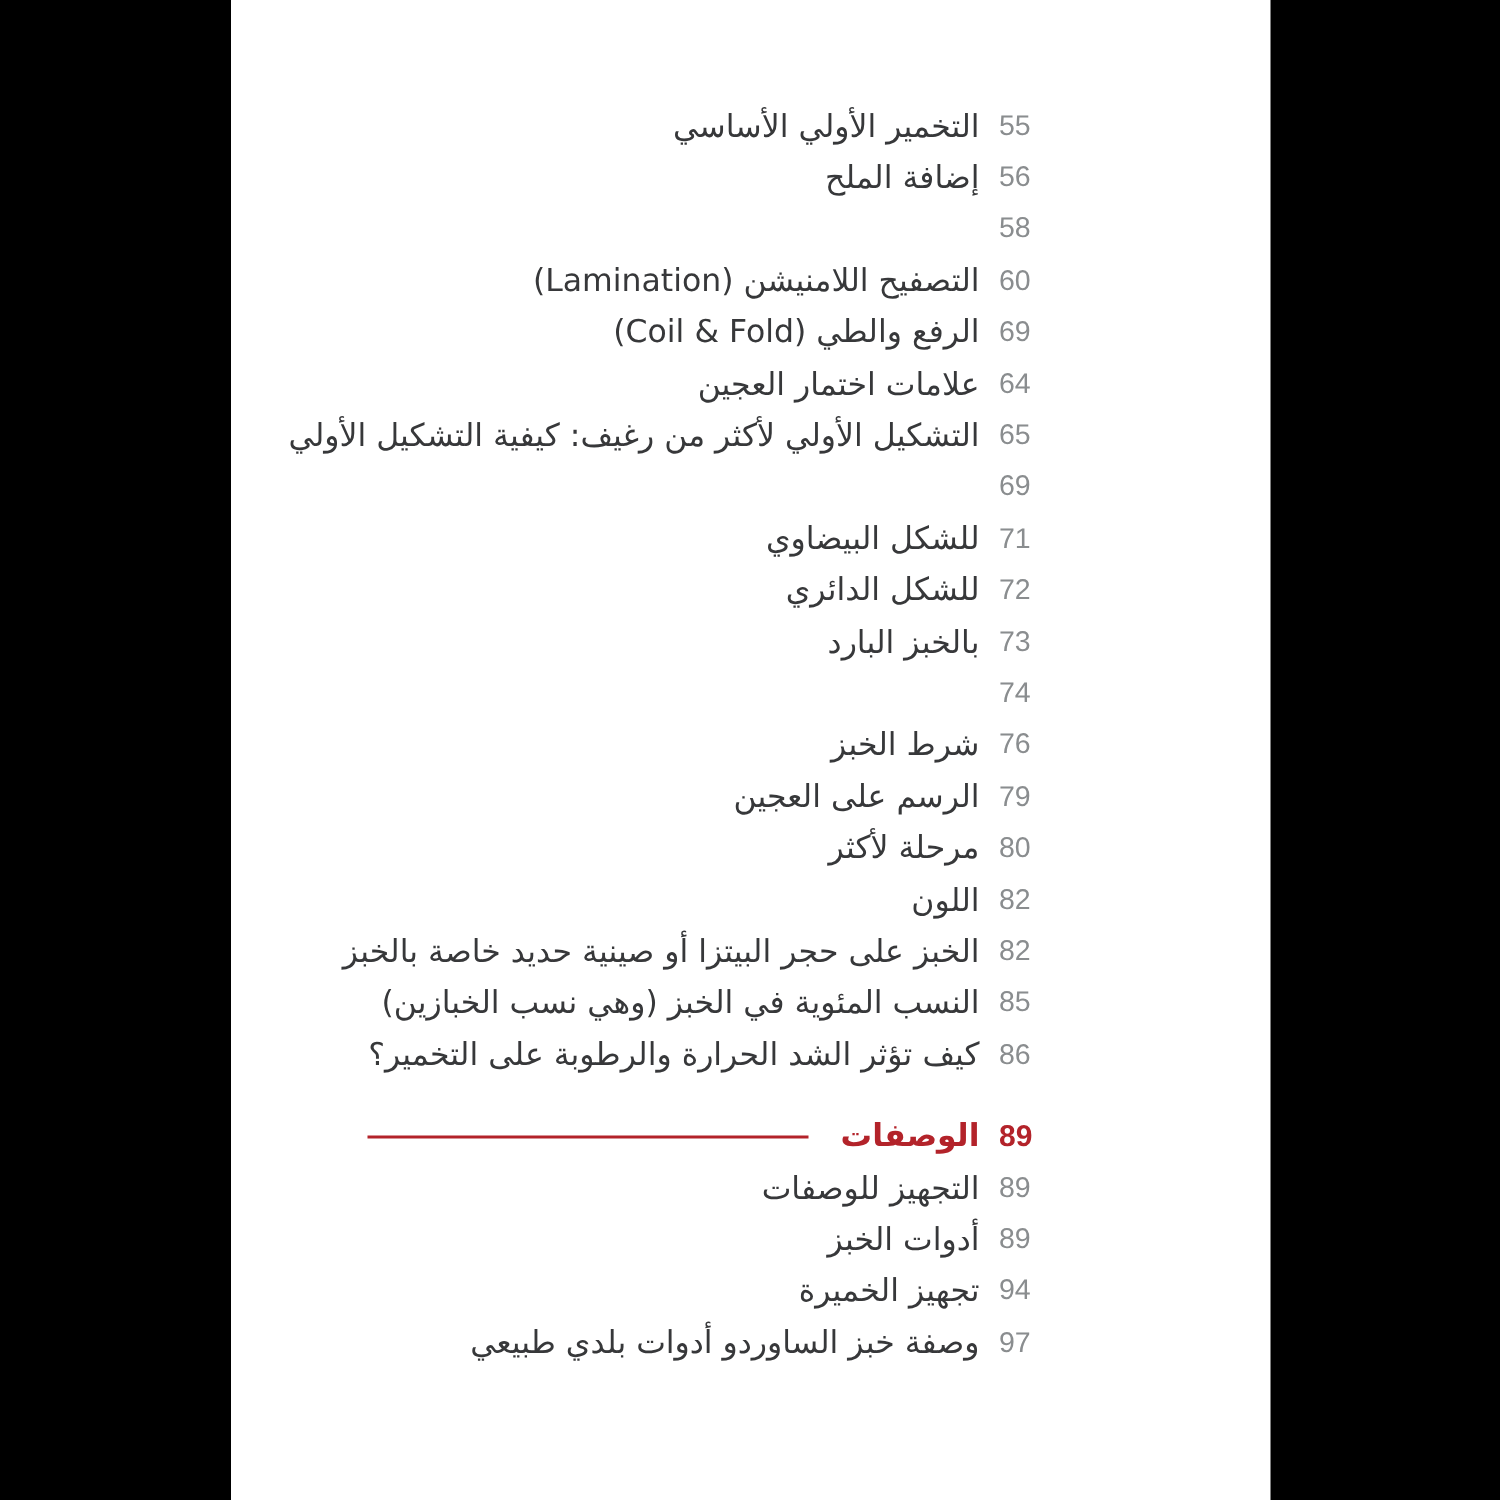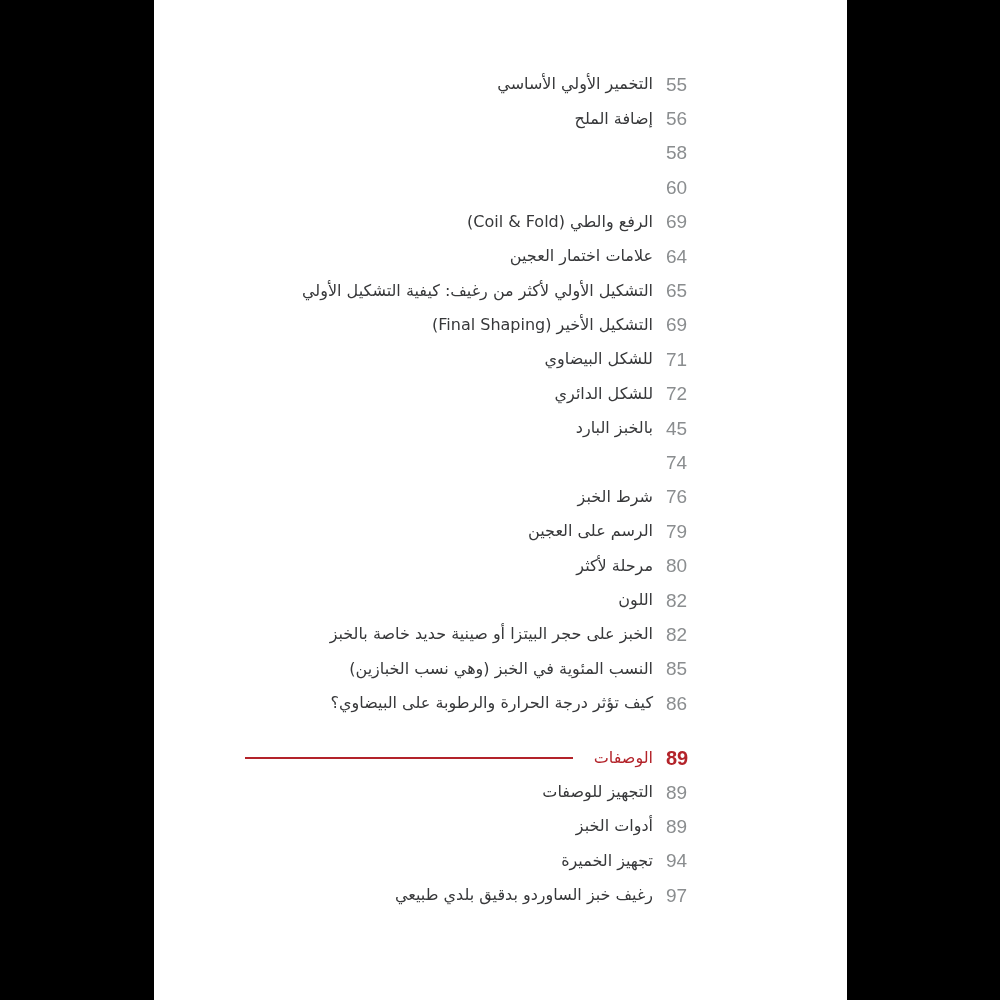--- a/index.html
+++ b/index.html
@@ -26,27 +26,27 @@
     column-gap:13px;
   }
   .num{
     flex:0 0 20px;width:20px;text-align:right;
     direction:ltr;
     font-family:"Liberation Sans",sans-serif;
     font-size:19px;color:var(--num);
     line-height:1;
   }
   .title{
-    font-size:16px;color:var(--ink);
+    font-size:21px;color:var(--ink);
     white-space:nowrap;
     line-height:1;
   }
   .row.section{margin-top:20px;}
   .row.section .num{color:var(--red);font-weight:700;font-size:20px;}
-  .row.section .title{color:var(--red);font-weight:400;}
+  .row.section .title{color:var(--red);font-weight:700;}
   .rule{
     flex:1 1 auto;height:0;
     border-top:2px solid var(--red);
     margin-right:8px;
     align-self:center;
   }
 </style>
 </head>
 <body>
 
@@ -59,47 +59,47 @@
     </div>
     <div class="row">
       <span class="num">56</span>
       <span class="title">إضافة الملح</span>
     </div>
     <div class="row">
       <span class="num">58</span>
     </div>
     <div class="row">
       <span class="num">60</span>
+      <span class="title">التصفيح اللامنيشن (Lamination)</span>
     </div>
     <div class="row">
       <span class="num">69</span>
       <span class="title">الرفع والطي (Coil &amp; Fold)</span>
     </div>
     <div class="row">
       <span class="num">64</span>
       <span class="title">علامات اختمار العجين</span>
     </div>
     <div class="row">
       <span class="num">65</span>
       <span class="title">التشكيل الأولي لأكثر من رغيف: كيفية التشكيل الأولي</span>
     </div>
     <div class="row">
       <span class="num">69</span>
-      <span class="title">التشكيل الأخير (Final Shaping)</span>
     </div>
     <div class="row">
       <span class="num">71</span>
       <span class="title">للشكل البيضاوي</span>
     </div>
     <div class="row">
       <span class="num">72</span>
       <span class="title">للشكل الدائري</span>
     </div>
     <div class="row">
-      <span class="num">45</span>
+      <span class="num">73</span>
       <span class="title">بالخبز البارد</span>
     </div>
     <div class="row">
       <span class="num">74</span>
     </div>
     <div class="row">
       <span class="num">76</span>
       <span class="title">شرط الخبز</span>
     </div>
     <div class="row">
@@ -117,21 +117,21 @@
     <div class="row">
       <span class="num">82</span>
       <span class="title">الخبز على حجر البيتزا أو صينية حديد خاصة بالخبز</span>
     </div>
     <div class="row">
       <span class="num">85</span>
       <span class="title">النسب المئوية في الخبز (وهي نسب الخبازين)</span>
     </div>
     <div class="row">
       <span class="num">86</span>
-      <span class="title">كيف تؤثر درجة الحرارة والرطوبة على البيضاوي؟</span>
+      <span class="title">كيف تؤثر الشد الحرارة والرطوبة على التخمير؟</span>
     </div>
 
     <div class="row section">
       <span class="num">89</span>
       <span class="title">الوصفات</span>
       <span class="rule"></span>
     </div>
 
     <div class="row">
       <span class="num">89</span>
@@ -140,17 +140,17 @@
     <div class="row">
       <span class="num">89</span>
       <span class="title">أدوات الخبز</span>
     </div>
     <div class="row">
       <span class="num">94</span>
       <span class="title">تجهيز الخميرة</span>
     </div>
     <div class="row">
       <span class="num">97</span>
-      <span class="title">رغيف خبز الساوردو بدقيق بلدي طبيعي</span>
+      <span class="title">وصفة خبز الساوردو أدوات بلدي طبيعي</span>
     </div>
 
   </div>
 </div>
 
 </body></html>

